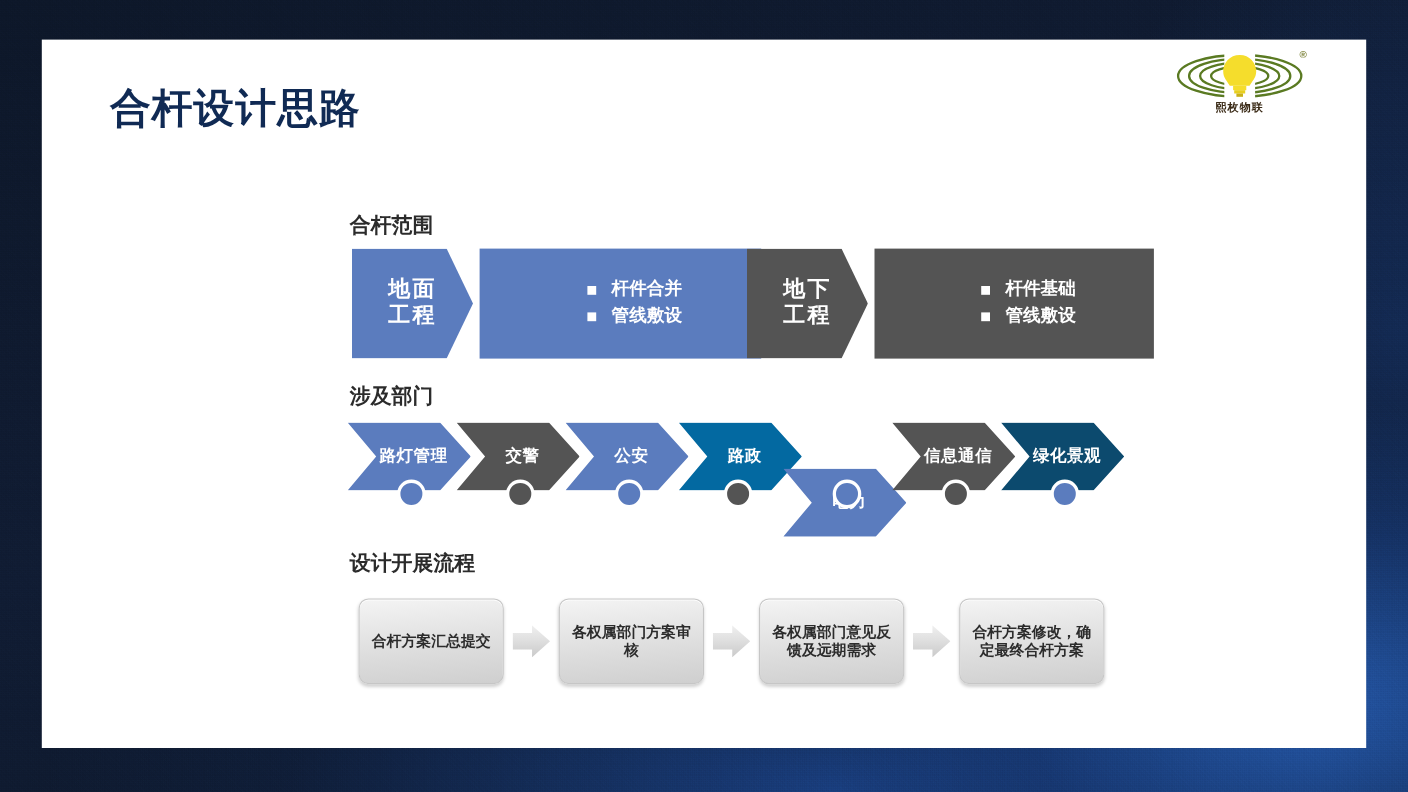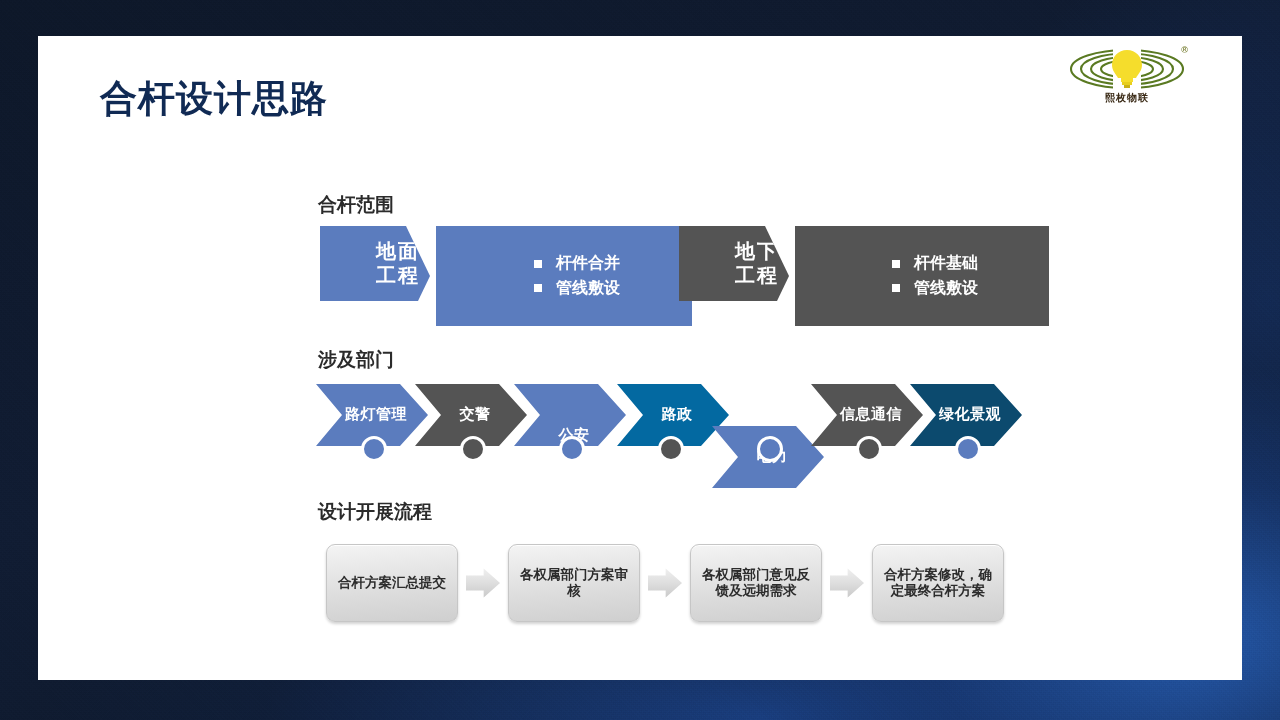--- a/index.html
+++ b/index.html
@@ -96,25 +96,25 @@
     color: #2b2b2b;
     white-space: nowrap;
   }
 
   
   #scope-section { position:absolute; left:0; top:0; width:100%; height:100%; }
   #scope-heading { left: 280px; top: 156px; }
 
   .scope-group { position:absolute; top:190px; height:100px; }
   .scope-label {
-    position:absolute; left:0; top:0; width:110px; height:75px;
+    position:absolute; left:0; top:0; width:110px; height:100px;
     display:flex; align-items:center; justify-content:center;
     clip-path: polygon(0 0, 86px 0, 110px 50px, 86px 100px, 0 100px);
     color:#ffffff; font-weight:bold; font-size:20px; line-height:1.18;
-    text-align:center; letter-spacing:2px;padding-left:23px;
+    text-align:center; letter-spacing:2px;
   }
   .scope-items {
     position:absolute; top:0; height:100px;
     padding: 0 0 0 26px;
     display:flex; flex-direction:column; justify-content:center;align-items:center;
   }
   .scope-item {
     color:#ffffff; font-weight:bold; font-size:16px;
     line-height:1.55; white-space:nowrap;
     display:flex; align-items:center;
@@ -251,21 +251,21 @@
       <div class="section-heading" id="dept-heading">涉及部门</div>
       <div id="dept-chevrons">
           <div class="chevron" style="left: 0px; width: 112px; background: rgb(91, 124, 190);">
             <span class="chevron-label">路灯管理</span>
           </div>
           <div class="chevron-dot" style="left: 45px; background: rgb(91, 124, 190);"></div>
           <div class="chevron" style="left: 99px; width: 112px; background: rgb(84, 84, 84);">
             <span class="chevron-label">交警</span>
           </div>
           <div class="chevron-dot" style="left: 144px; background: rgb(84, 84, 84);"></div>
-          <div class="chevron" style="left: 198px; width: 112px; background: rgb(91, 124, 190); align-items: flex-end;">
+          <div class="chevron" style="left: 198px; width: 112px; background: rgb(91, 124, 190);">
             <span class="chevron-label">公安</span>
           </div>
           <div class="chevron-dot" style="left: 243px; background: rgb(91, 124, 190);"></div>
           <div class="chevron" style="left: 301px; width: 112px; background: #0369a1;">
             <span class="chevron-label">路政</span>
           </div>
           <div class="chevron-dot" style="left: 342px; background: rgb(84, 84, 84);"></div>
           <div class="chevron" style="left: 396px; width: 112px; background: rgb(91, 124, 190); margin-top: 42px;">
             <span class="chevron-label">电力</span>
           </div>

